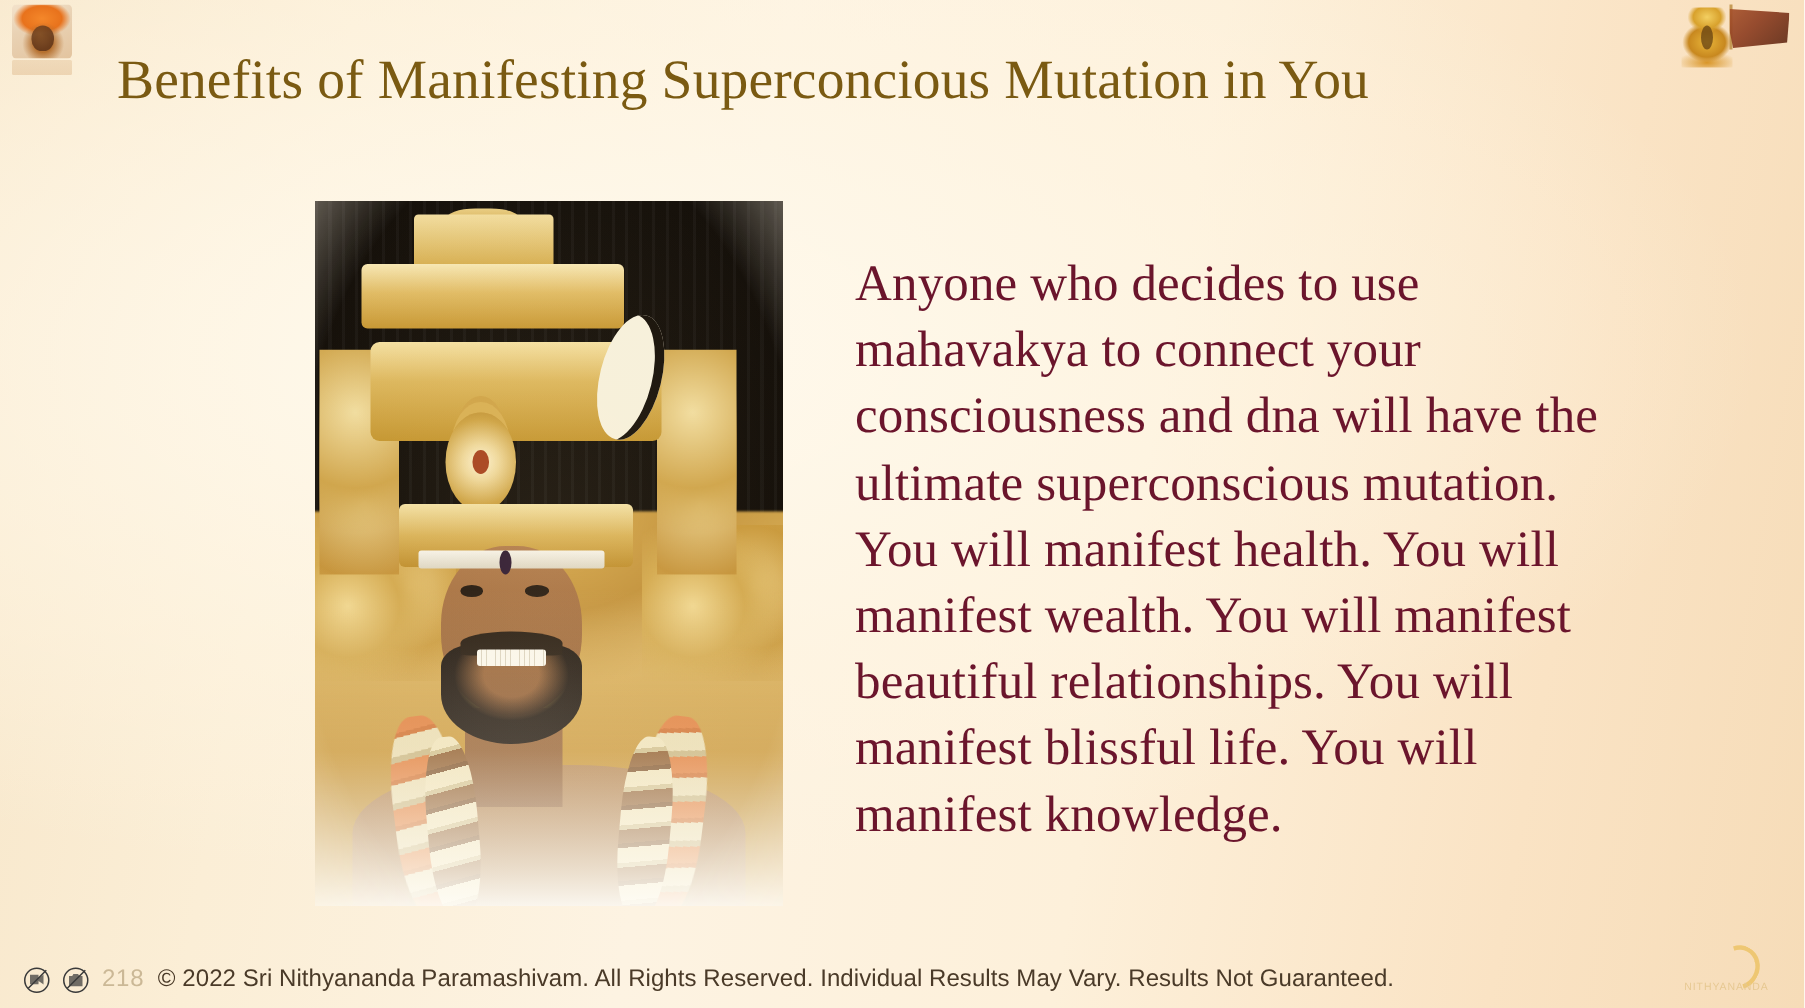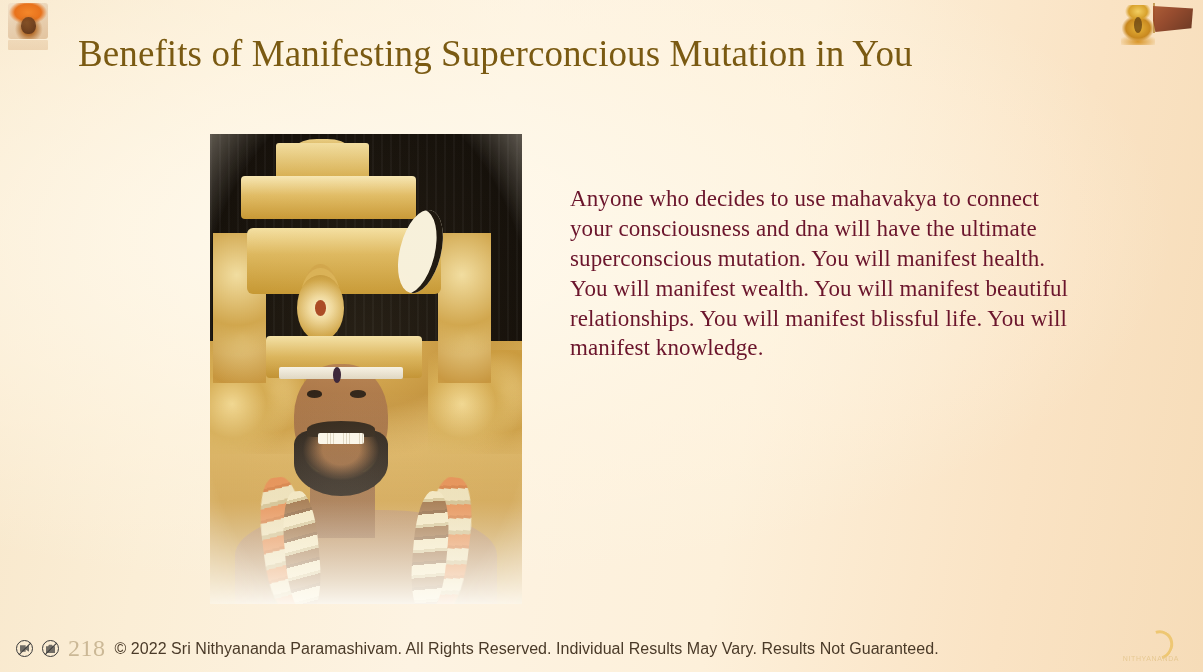--- a/index.html
+++ b/index.html
@@ -441,24 +441,24 @@
     background:
       linear-gradient(180deg, rgba(255,240,200,0) 55%, rgba(255,248,232,0.22) 78%, rgba(255,252,243,0.78) 95%, rgba(255,253,247,0.95) 100%),
       radial-gradient(ellipse 95% 85% at 50% 50%, rgba(255,228,170,0.10) 0%, rgba(255,228,170,0.0) 70%);
     pointer-events: none;
   }
 
   
   #body-text {
     position: absolute;
     left: 570px;
-    top: 184px;
+    top: 168px;
     width: 500px;
     font-family: "Liberation Serif", serif;
-    font-size: 23px;
+    font-size: 34px;
     line-height: 1.30;
     color: #6b152c;
     letter-spacing: .1px;
   }
 
   
   #footer {
     position: absolute;
     left: 16px;
     bottom: 10px;
@@ -490,22 +490,22 @@
     background: #3a3a3a;
     opacity: .72;
   }
   .no-icon.video .glyph {
     clip-path: polygon(0 18%, 62% 18%, 62% 40%, 100% 14%, 100% 86%, 62% 60%, 62% 82%, 0 82%);
   }
   .no-icon.photo .glyph {
     clip-path: polygon(0 26%, 26% 26%, 34% 12%, 66% 12%, 74% 26%, 100% 26%, 100% 96%, 0 96%);
   }
   #page-number {
-    font-family: Liberation Serif, serif;
-    font-size: 24px;
+    font-family: Liberation Sans, sans-serif;
+    font-size: 16px;
     color: #cbb896;
     letter-spacing: .5px;
   }
   #copyright {
     font-family: "Liberation Sans", sans-serif;
     font-size: 16px;
     color: #4a3a28;
     letter-spacing: .05px;
     white-space: nowrap;
   }

